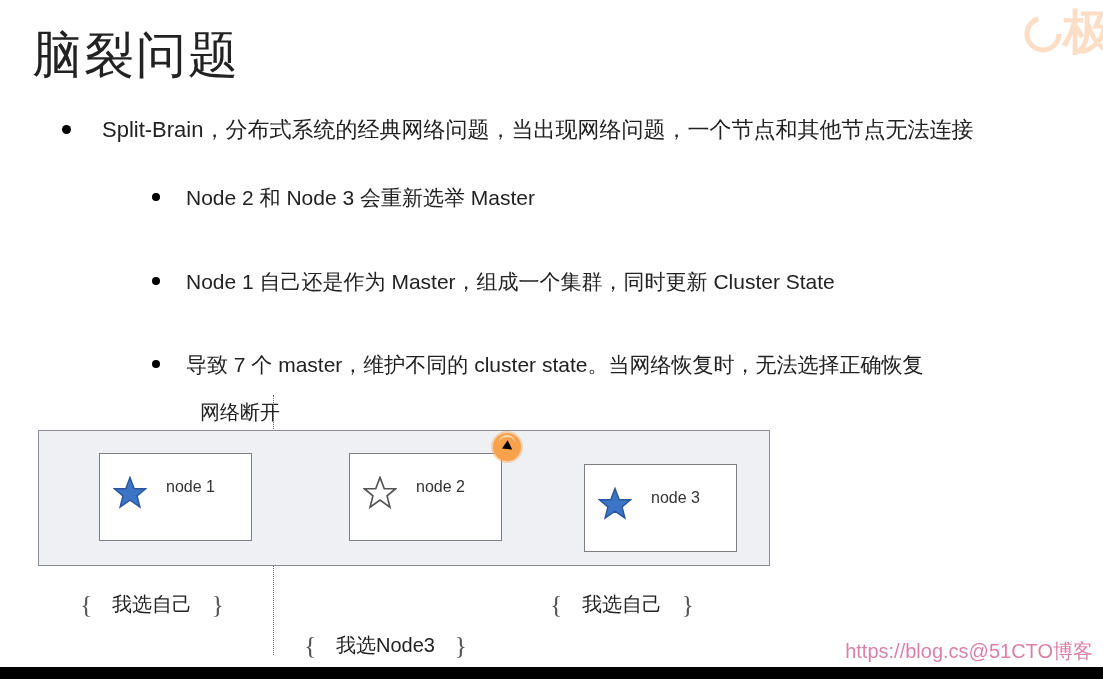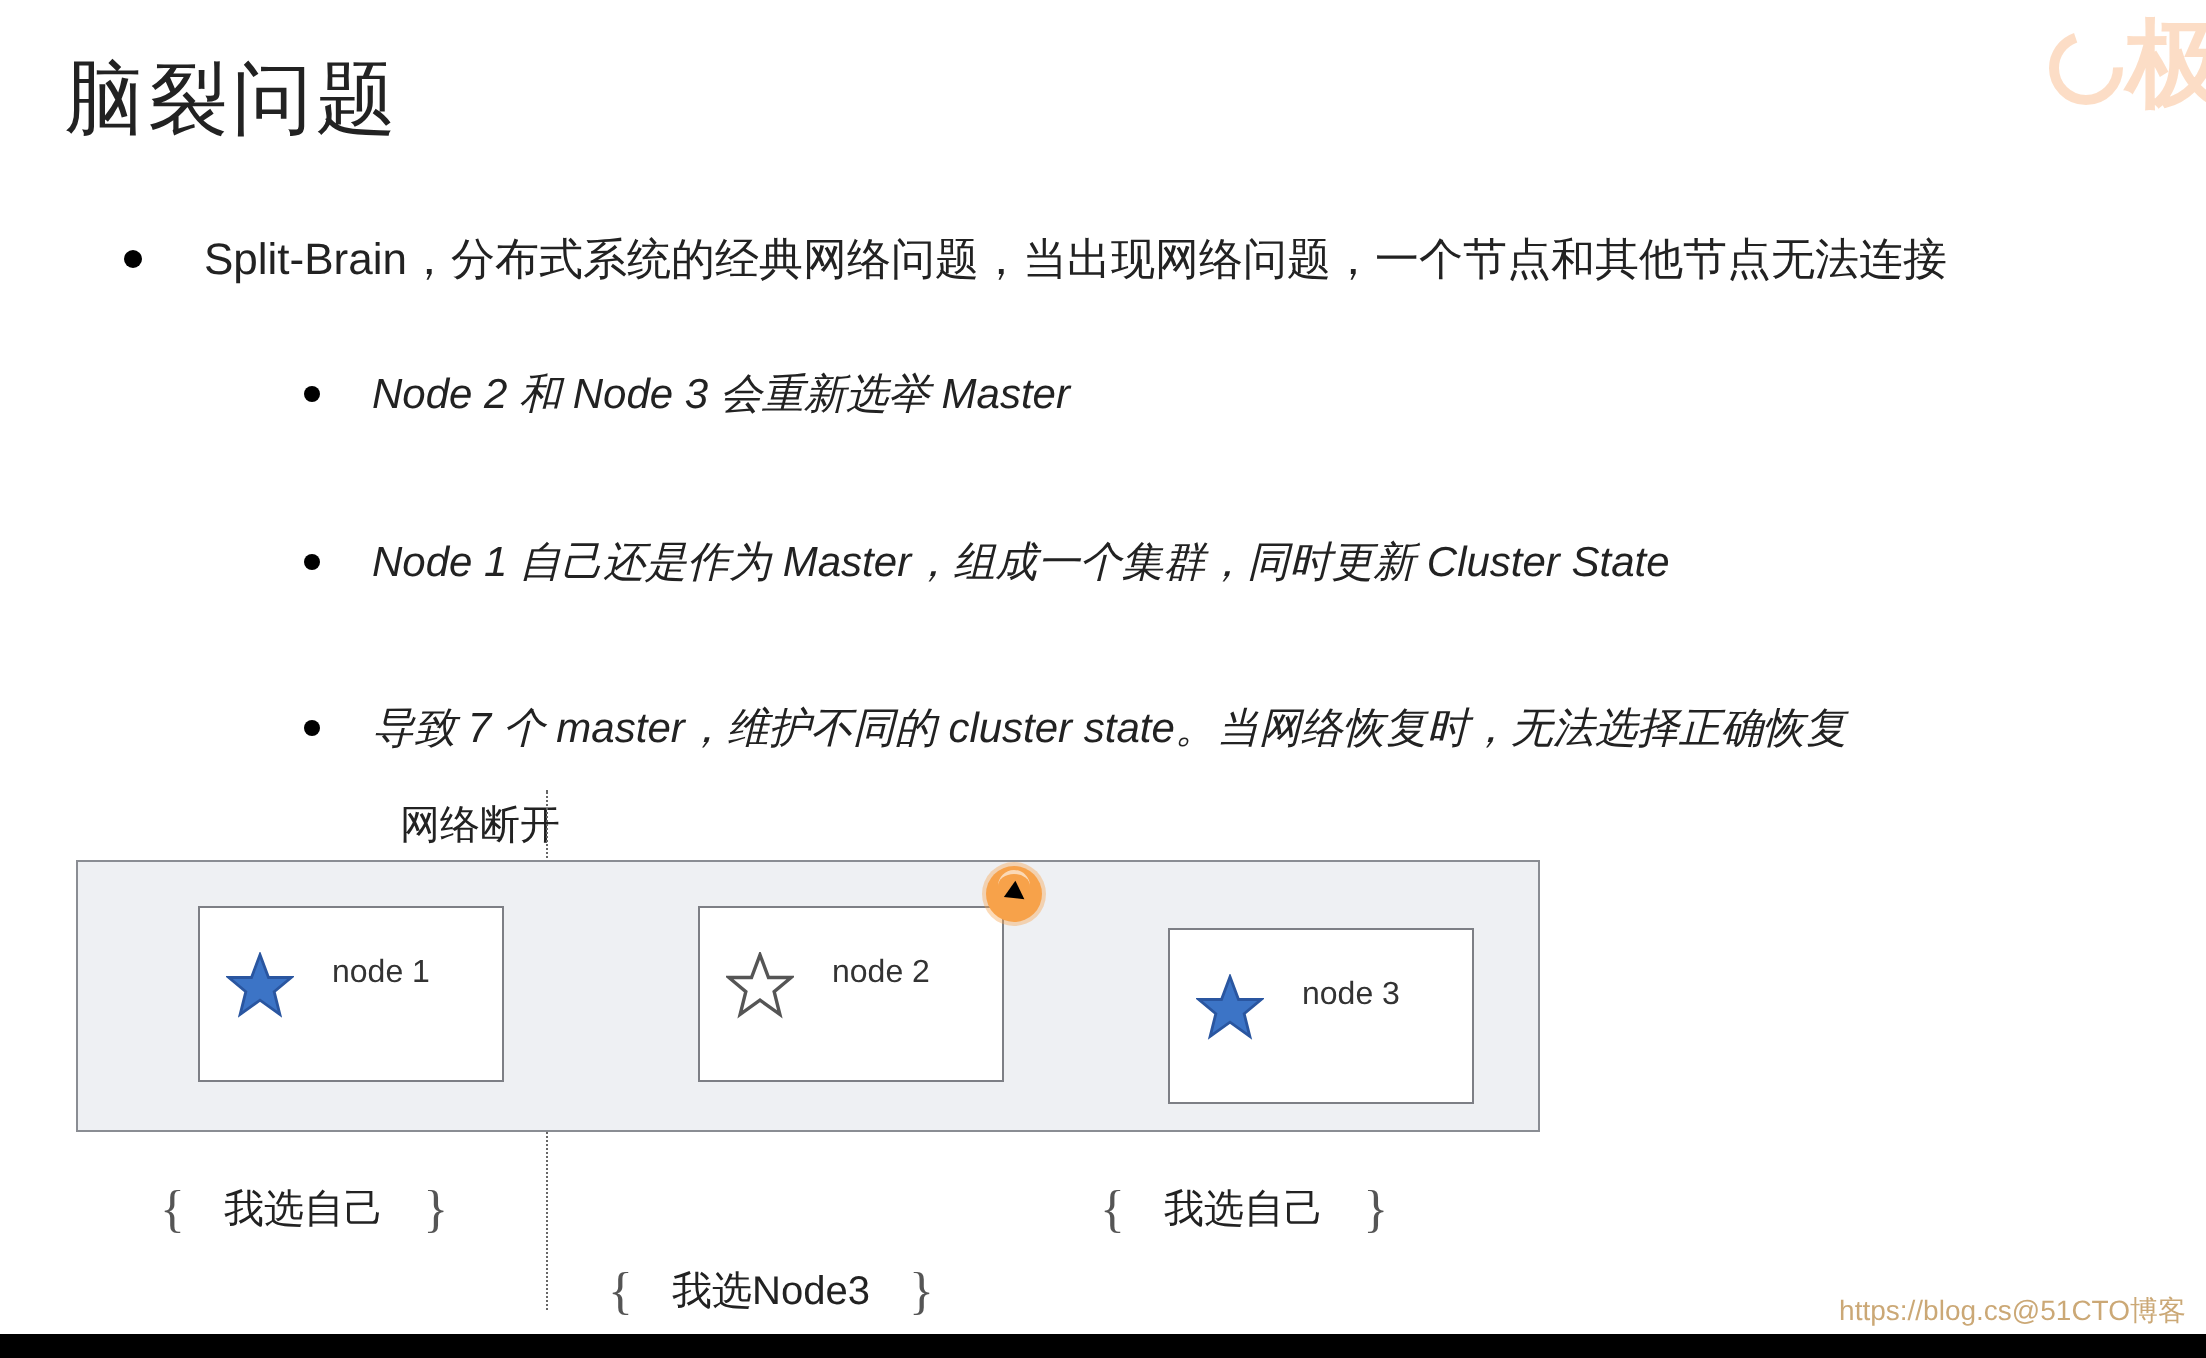--- a/index.html
+++ b/index.html
@@ -13,21 +13,21 @@
     color: #222;
     overflow: hidden;
     position: relative;
   }
 
   
   .title {
     position: absolute;
     left: 32px;
     top: 22px;
-    font-size: 40px;
+    font-size: 50px;
     font-weight: 400;
     letter-spacing: 2px;
   }
 
   
   .logo {
     position: absolute;
     right: -10px;
     top: 0px;
     font-size: 48px;
@@ -63,21 +63,20 @@
     left: 0; top: 13px;
     width: 9px; height: 9px;
     background: #000;
     border-radius: 50%;
   }
   ul.inner {
     list-style: none;
     padding: 0;
     margin: 34px 0 0 50px;
     font-size: 21px;
-    font-style: italic;
   }
   ul.inner > li {
     position: relative;
     padding-left: 34px;
     margin-bottom: 50px;
     white-space: nowrap;
   }
   ul.inner > li::before {
     content: "";
     position: absolute;
@@ -207,22 +206,22 @@
   .bottom-bar {
     position: absolute;
     left: 0; bottom: 0;
     width: 100%; height: 12px;
     background: #000;
   }
   .watermark {
     position: absolute;
     right: 10px;
     bottom: 14px;
-    font-size: 14px;
-    color: #a16207;
+    font-size: 20px;
+    color: #be185d;
     opacity: .55;
     text-align: right;
   }
 </style>
 </head>
 <body>
 
 <div class="logo">
   <svg width="40" height="40" viewBox="0 0 40 40">
     <circle cx="20" cy="20" r="16" fill="none" stroke="#f47c20" stroke-width="5" stroke-dasharray="70 30"></circle>

